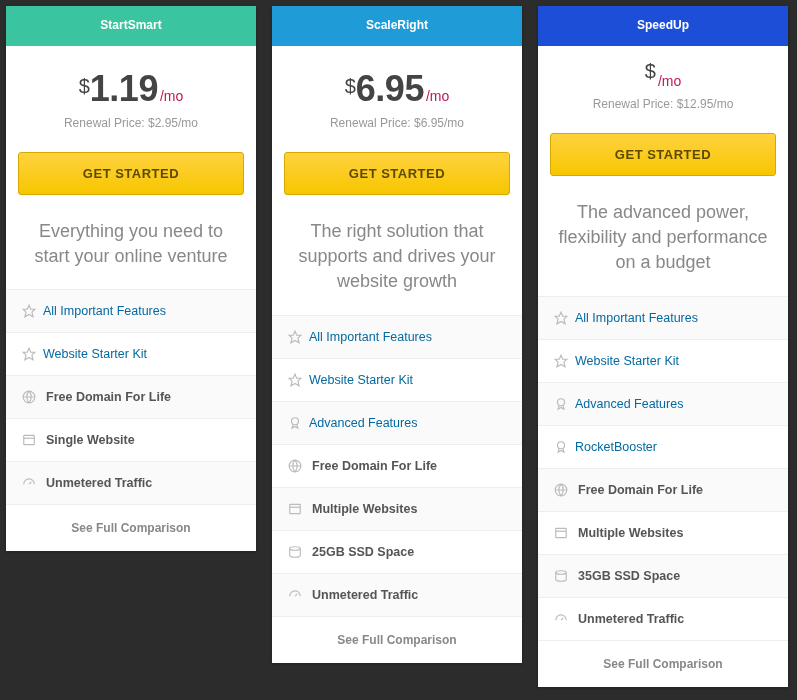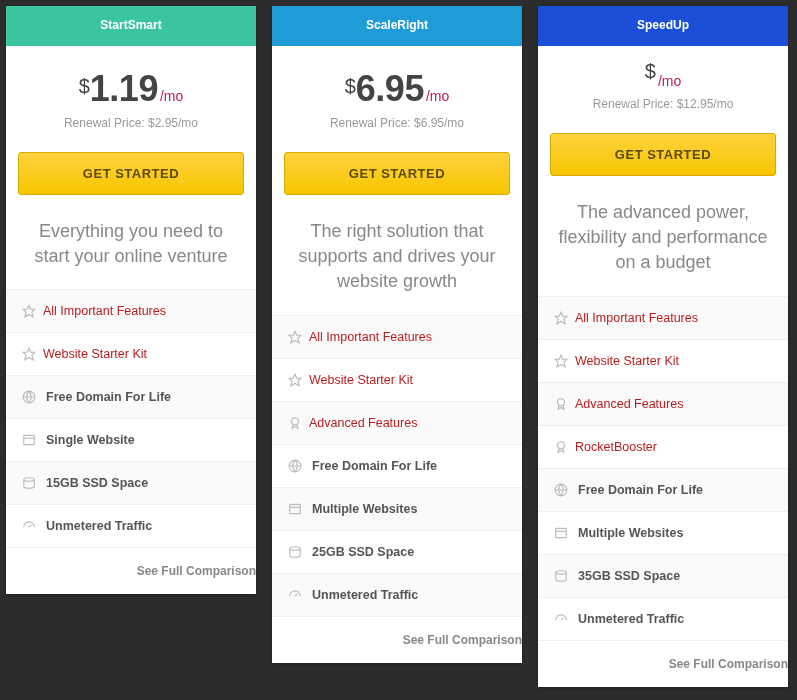--- a/index.html
+++ b/index.html
@@ -71,31 +71,31 @@
     display: flex;
     align-items: center;
     gap: 10px;
     font-size: 12.5px;
     padding: 14px 16px;
     border-top: 1px solid #eee;
     color: #555;
     font-weight: 600;
   }
   .feature:nth-child(odd) { background: #fafafa; }
-  .feature.link-style { color: #b91c1c; font-weight: 500; gap: 7px; }
+  .feature.link-style { color: #0369a1; font-weight: 500; gap: 7px; }
   .feature-icon {
     width: 14px; height: 14px;
     flex-shrink: 0;
     display: inline-flex;
     align-items: center; justify-content: center;
     color: #bbb;
     font-size: 12px;
   }
   .see-full {
-    text-align: right;
+    text-align: center;
     font-size: 12px;
     font-weight: 600;
     color: #888;
     padding: 16px 0;
     border-top: 1px solid #eee;
     cursor: pointer;
   }
 </style>
 </head>
 <body>
@@ -141,29 +141,20 @@
             <svg viewBox="0 0 24 24" width="14" height="14" fill="none" stroke="#bbb" stroke-width="2">
               <rect x="3" y="4" width="18" height="16" rx="1"></rect>
               <line x1="3" y1="9" x2="21" y2="9"></line>
             </svg>
           </span>
           <span>Single Website</span>
         </li>
         <li class="feature">
           <span class="feature-icon">
             <svg viewBox="0 0 24 24" width="14" height="14" fill="none" stroke="#bbb" stroke-width="2">
-              <ellipse cx="12" cy="6" rx="9" ry="3"></ellipse>
-              <path d="M3 6v12c0 1.7 4 3 9 3s9-1.3 9-3V6"></path>
-            </svg>
-          </span>
-          <span>15GB SSD Space</span>
-        </li>
-        <li class="feature">
-          <span class="feature-icon">
-            <svg viewBox="0 0 24 24" width="14" height="14" fill="none" stroke="#bbb" stroke-width="2">
               <path d="M3 14a9 9 0 0118 0"></path>
               <line x1="12" y1="14" x2="16" y2="10"></line>
             </svg>
           </span>
           <span>Unmetered Traffic</span>
         </li>
       </ul>
       <div class="see-full">See Full Comparison</div>
     </div>
     <div class="plan">

